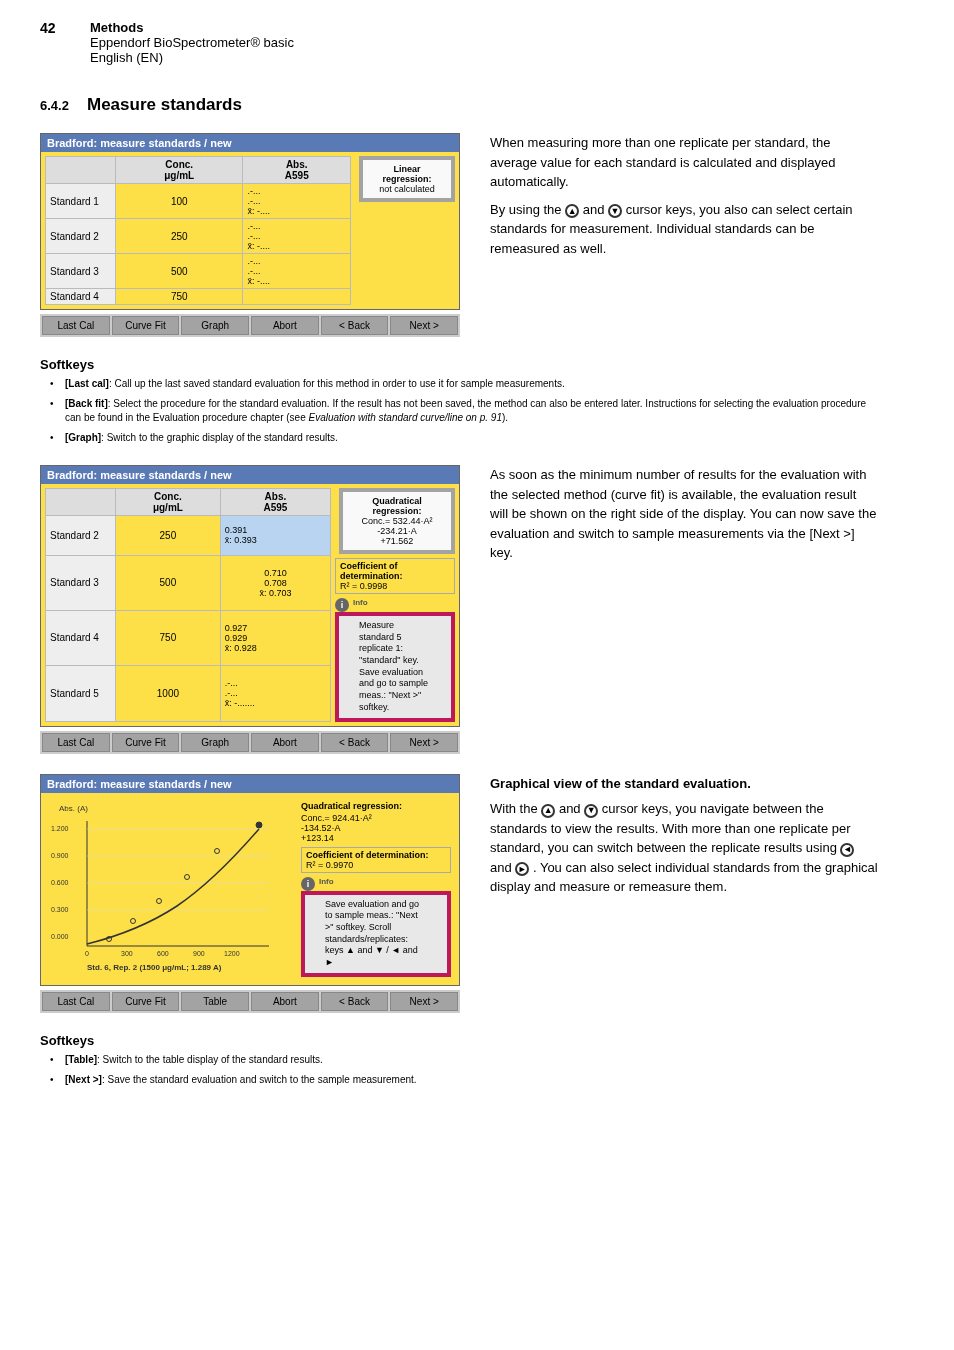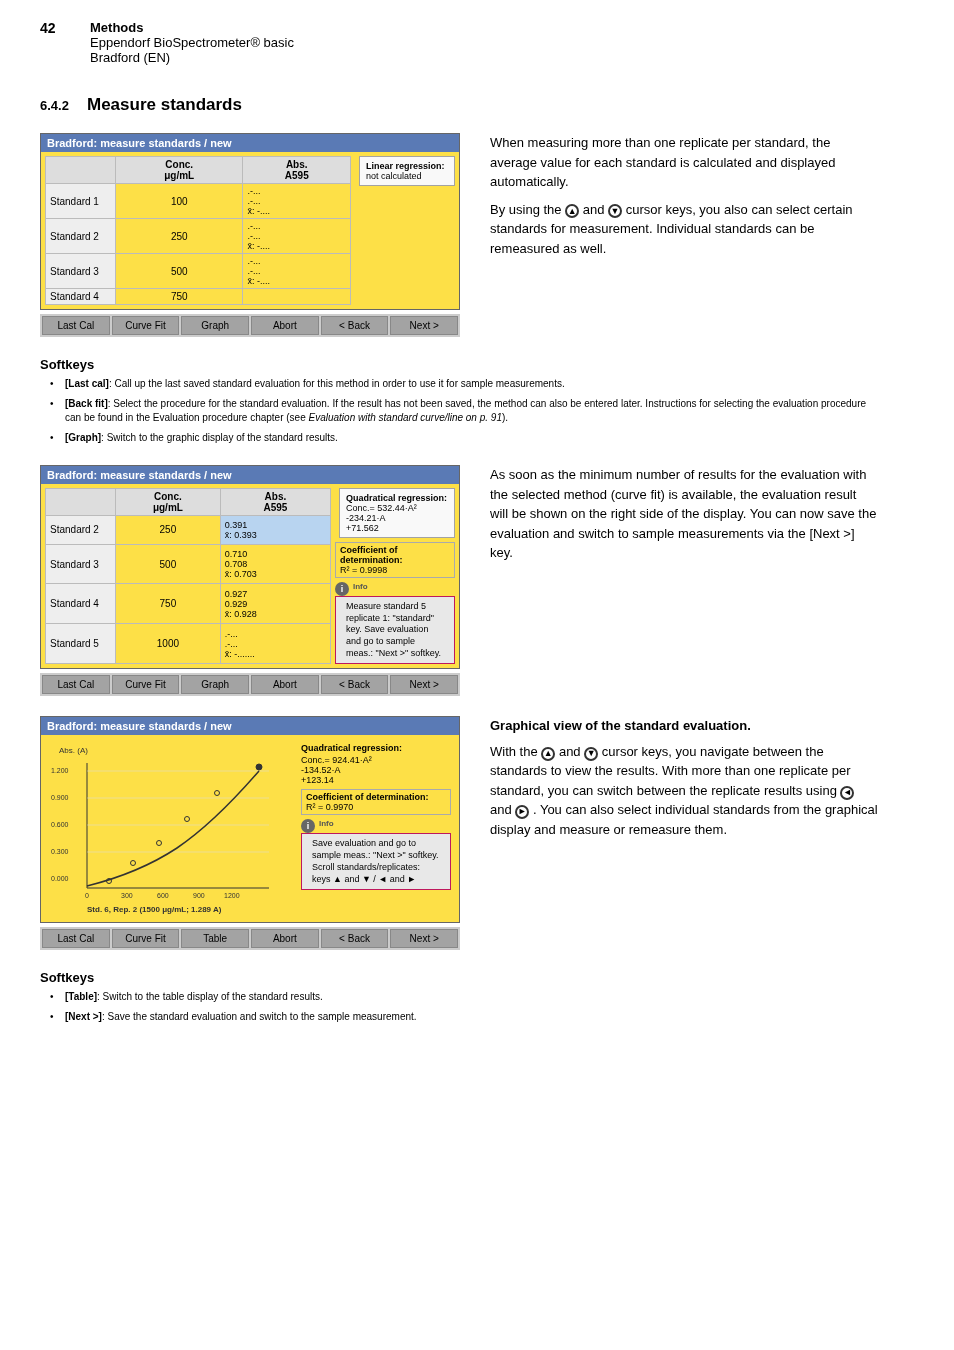--- a/index.html
+++ b/index.html
@@ -99,25 +99,26 @@
       background: #ddd;
       font-weight: bold;
     }
 
     .device-table .row-label {
       text-align: left;
       background: #eee;
     }
 
     .regression-box {
-      border: 1px solid #a3a3a3;
+      border: 4px solid #a3a3a3;
       padding: 4px 6px;
       font-size: 10px;
       background: #f9f9f9;
       margin-left: 4px;
+      text-align: center;
     }
 
     .softkeys-bar {
       display: flex;
       gap: 2px;
       background: #ccc;
       padding: 2px;
       width: 420px;
     }
 
@@ -169,22 +170,22 @@
       border-radius: 50%;
       background: #666;
       color: #fff;
       font-size: 9px;
       font-weight: bold;
       margin-right: 2px;
     }
 
     .info-panel {
       background: #e8e8e8;
-      border: 1px solid #be185d;
-      padding: 4px 10px;
+      border: 4px solid #be185d;
+      padding: 4px 20px;
       font-size: 9px;
       line-height: 1.3;
     }
 
     .cursor-icon {
       display: inline-flex;
       align-items: center;
       justify-content: center;
       width: 14px;
       height: 14px;
@@ -239,21 +240,21 @@
 </head>
 <body>
 
 <div class="page">
 
   <div class="header">
     <div class="page-number">42</div>
     <div class="header-text">
       <div class="title">Methods</div>
       <div>Eppendorf BioSpectrometer® basic</div>
-      <div>Bradford (EN)</div>
+      <div>English (EN)</div>
     </div>
   </div>
 
   <div style="margin-bottom: 18px;">
     <span class="section-number">6.4.2</span>
     &nbsp;&nbsp;&nbsp;
     <span style="font-size:17px; font-weight:bold;">Measure standards</span>
   </div>
 
   <div class="two-col">
@@ -386,21 +387,21 @@
                   <td class="row-label">Standard 2</td>
                   <td>250</td>
                   <td style="font-size:9px; text-align:left; background:#b8d4f0;">
                     <div>0.391</div>
                     <div>x̄: 0.393</div>
                   </td>
                 </tr>
                 <tr>
                   <td class="row-label">Standard 3</td>
                   <td>500</td>
-                  <td style="font-size:9px; text-align:left;">
+                  <td style="font-size:9px; text-align:center;">
                     <div>0.710</div>
                     <div>0.708</div>
                     <div>x̄: 0.703</div>
                   </td>
                 </tr>
                 <tr>
                   <td class="row-label">Standard 4</td>
                   <td>750</td>
                   <td style="font-size:9px; text-align:left;">
                     <div>0.927</div>

